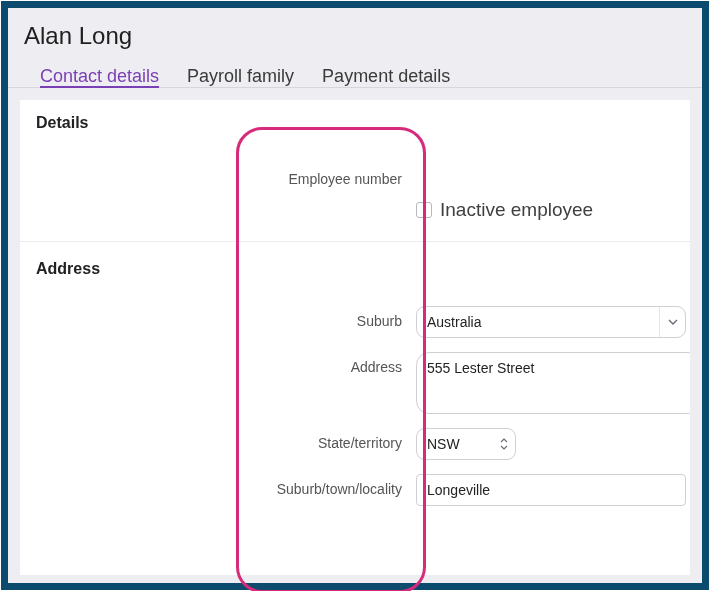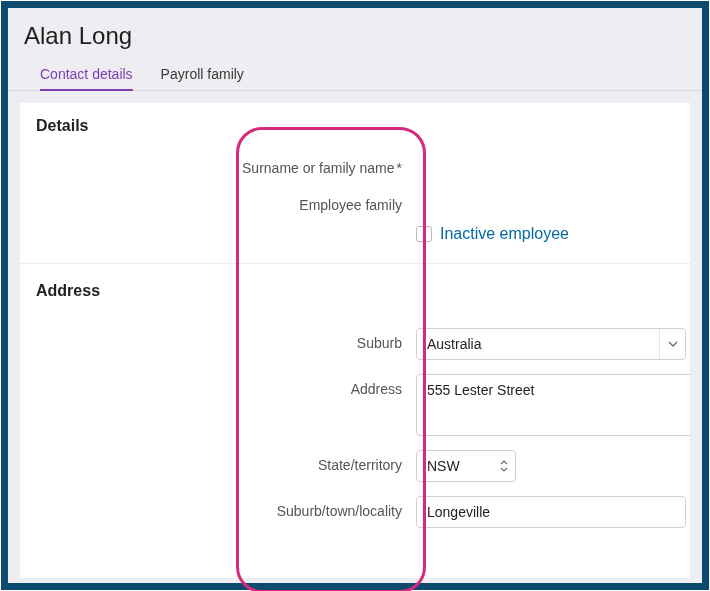--- a/index.html
+++ b/index.html
@@ -26,23 +26,23 @@
     font-weight: 400;
     color: #202020;
   }
   .tabs {
     display: flex;
     gap: 28px;
     margin-top: 16px;
     padding: 0 16px;
   }
   .tab {
-    font-size: 14px;
+    font-size: 18px;
     color: #3a3a3a;
-    padding-bottom: 8px;
+    padding-bottom: 0;
     cursor: pointer;
     position: relative;
   }
   .tab.active {
     color: #7b3fb5;
   }
   .tab.active::after {
     content: "";
     position: absolute;
     left: 0; right: 0; bottom: -1px;
@@ -88,51 +88,52 @@
   }
   input[type="text"], textarea {
     border: 1px solid #cfcfd6;
     border-radius: 4px;
     padding: 7px 10px;
     font-size: 14px;
     color: #222;
     background: #fff;
     font-family: inherit;
   }
-  .w-full { width: 270px; }
+  .w-full { width: 270px; border-radius: 13px; }
   .w-med  { width: 170px; }
   .w-sm   { width: 100px; }
   textarea.w-full { width: 285px; height: 62px; resize: both; }
   .select {
     position: relative;
     display: inline-flex;
     align-items: center;
   }
   .select input {
     padding-right: 28px;
+    border-radius: 9px;
   }
   .select .chev {
     position: absolute;
     right: 1px;
     top: 1px;
     bottom: 1px;
     width: 26px;
     display: flex;
     align-items: center;
     justify-content: center;
     pointer-events: none;
     border-left: 1px solid #e4e4ea;
   }
   .select.small .chev { width: 22px; border-left: none; }
   .checkbox-row {
     display: flex;
     align-items: center;
     gap: 8px;
-    font-size: 16px;
-    color: #0369a1;
+    font-size: 19px;
+    color: #404040;
     margin-top: -2px;
     margin-bottom: 4px;
   }
   .checkbox-box {
     width: 16px; height: 16px;
     border: 1px solid #b8b8c0;
     border-radius: 3px;
     background: #fff;
   }
   .divider {
@@ -153,38 +154,36 @@
 </style>
 </head>
 <body>
 
 <div class="frame">
   <div class="header">
     <h1 class="page-title">Alan Long</h1>
     <div class="tabs">
       <div class="tab active">Contact details</div>
       <div class="tab">Payroll family</div>
+      <div class="tab">Payment details</div>
     </div>
   </div>
   <div class="tabs-border"></div>
 
   <div class="content">
 
     <div class="section-title">Details</div>
 
     <div class="form-rows">
 
       <div class="form-row">
-        <div class="form-label">
-          <span>Surname or family name</span><span class="req">*</span>
-        </div>
-      </div>
-
-      <div class="form-row">
-        <div class="form-label">Employee family</div>
+      </div>
+
+      <div class="form-row">
+        <div class="form-label">Employee number</div>
       </div>
 
       <div class="form-row">
         <div class="form-label"></div>
         <div class="form-control-wrap">
           <div class="checkbox-row">
             <div class="checkbox-box"></div>
             <span>Inactive employee</span>
           </div>
         </div>

